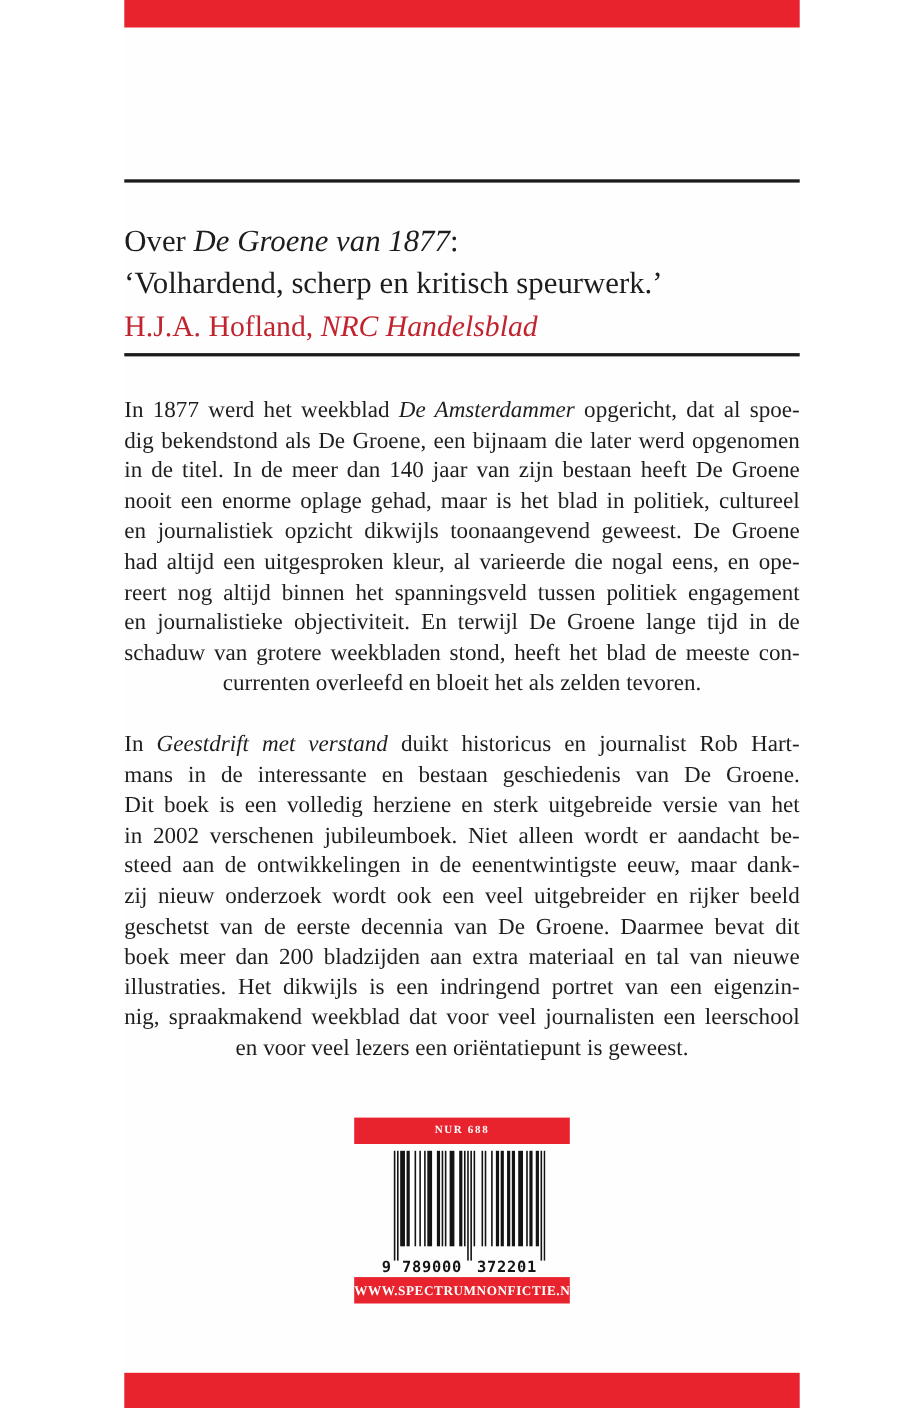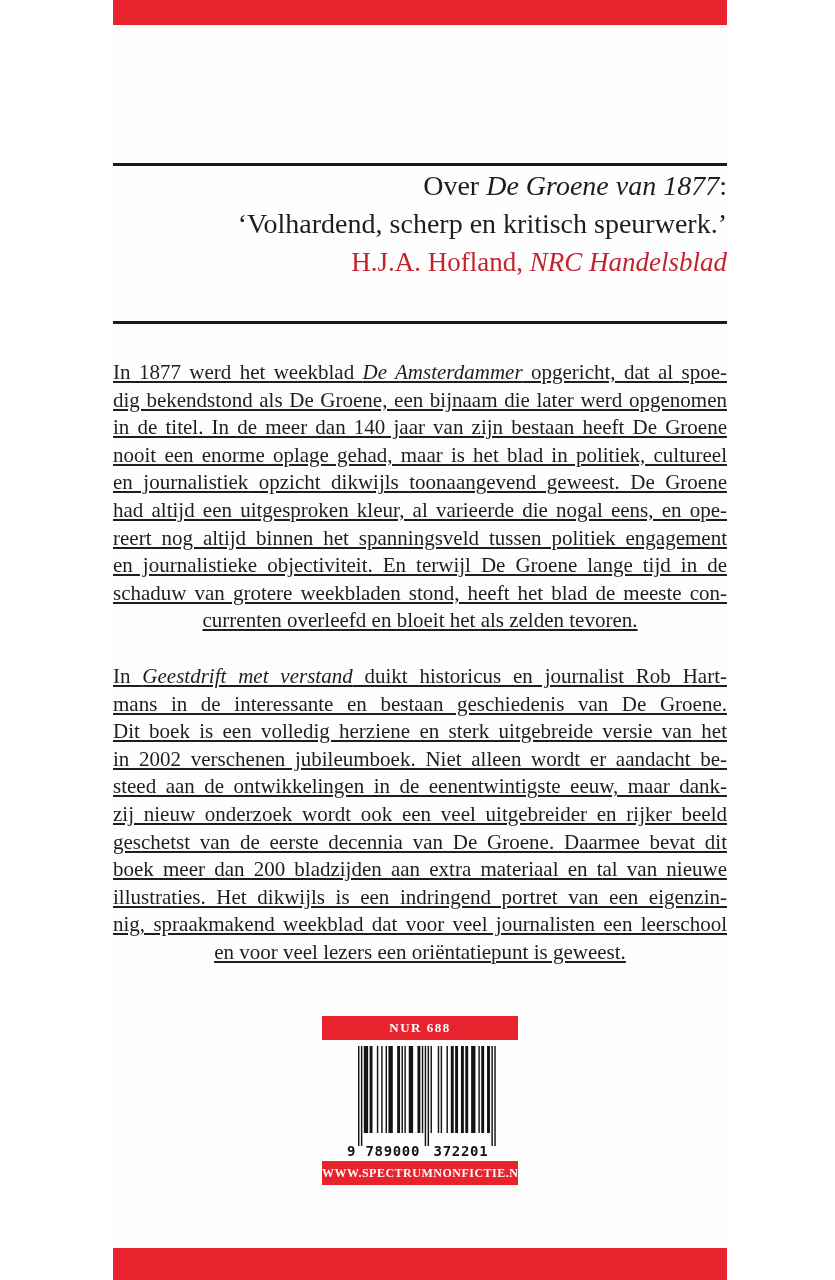--- a/index.html
+++ b/index.html
@@ -13,35 +13,35 @@
   .cover { position:absolute; left:113px; top:0; width:614px; height:1280px; background:#fffefe; }
 
   .red-bar { position:absolute; left:0; width:100%; background:var(--red); }
   .red-bar.top { top:0; height:25px; }
   .red-bar.bottom { bottom:0; height:32px; }
 
   .rule { position:absolute; left:0; width:100%; height:3px; background:#1b1b1b; }
   .rule-top { top:163px; }
   .rule-mid { top:321px; }
 
-  .quote { position:absolute; top:167px; left:0; width:100%; text-align:right; color:var(--ink); }
+  .quote { position:absolute; top:201px; left:0; width:100%; text-align:left; color:var(--ink); }
   .q-line { font-size:28px; line-height:38px; }
   .q-attr { font-size:27px; line-height:38px; font-weight:normal; color:var(--qred); }
 
   .body-text { position:absolute; top:359px; left:0; width:100%; color:#1e1e1e;
                font-size:21px; line-height:27.6px; }
   .para { margin:0 0 28px 0; }
-  .line { text-align:justify; text-align-last:justify;text-decoration:underline; }
+  .line { text-align:justify; text-align-last:justify; }
   .line.last { text-align-last:center; }
 
   .badge { position:absolute; left:50%; transform:translateX(-50%);
            width:196px; height:24px; background:var(--red); color:#ffffff;
            text-align:center; font-weight:bold; white-space:nowrap;
            font-family:"Liberation Serif", serif; }
-  .badge.nur { top:1016px; font-size:13px; line-height:24px; letter-spacing:1.5px; }
+  .badge.nur { top:1016px; font-size:10px; line-height:24px; letter-spacing:1.5px; }
   .badge.web { top:1161px; font-size:12px;   line-height:24px; letter-spacing:0.5px; }
 
   .barcode { position:absolute; top:1046px; left:50%; transform:translateX(-50%);
              width:152px; height:112px; background:#fffefe; }
   .barcode rect { fill:#141414; }
   .barcode text { font-family:"DejaVu Sans Mono", monospace; font-weight:700;
                   font-size:14px; fill:#141414; }
 </style>
 </head>
 <body>

